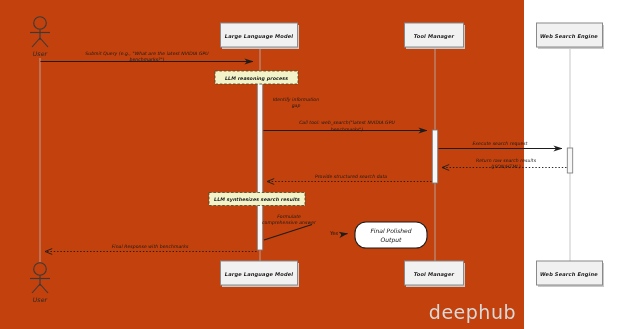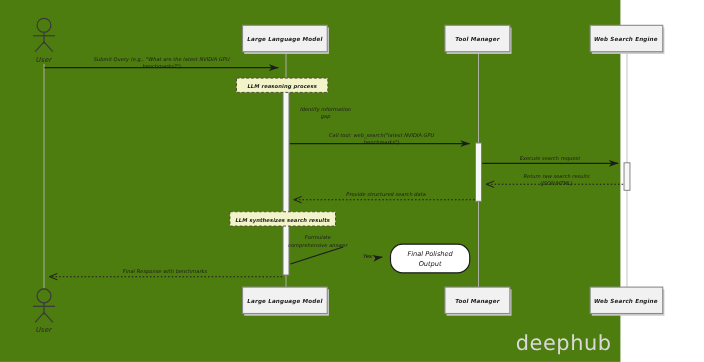--- a/index.html
+++ b/index.html
@@ -5,22 +5,22 @@
   * { box-sizing: border-box; }
   html, body {
     margin: 0; padding: 0;
     width: 640px; height: 329px;
     background: #ffffff;
     font-family: "DejaVu Sans", sans-serif;
     overflow: hidden;
   }
   #diagram-root {
     position: relative;
-    width: 564px; height: 329px;
-    background: #4d7c0f;
+    width: 524px; height: 329px;
+    background: #c2410c;
   }
   svg.layer {
     position: absolute; left: 0; top: 0;
     width: 640px; height: 329px;
   }
   .lifeline { stroke: #b9b9b9; stroke-width: 0.8; }
   .actorline { stroke: #b9b9b9; stroke-width: 0.8; }
   .boxrect {
     fill: #f1f1f1; stroke: #8a8a8a; stroke-width: 1;
   }

